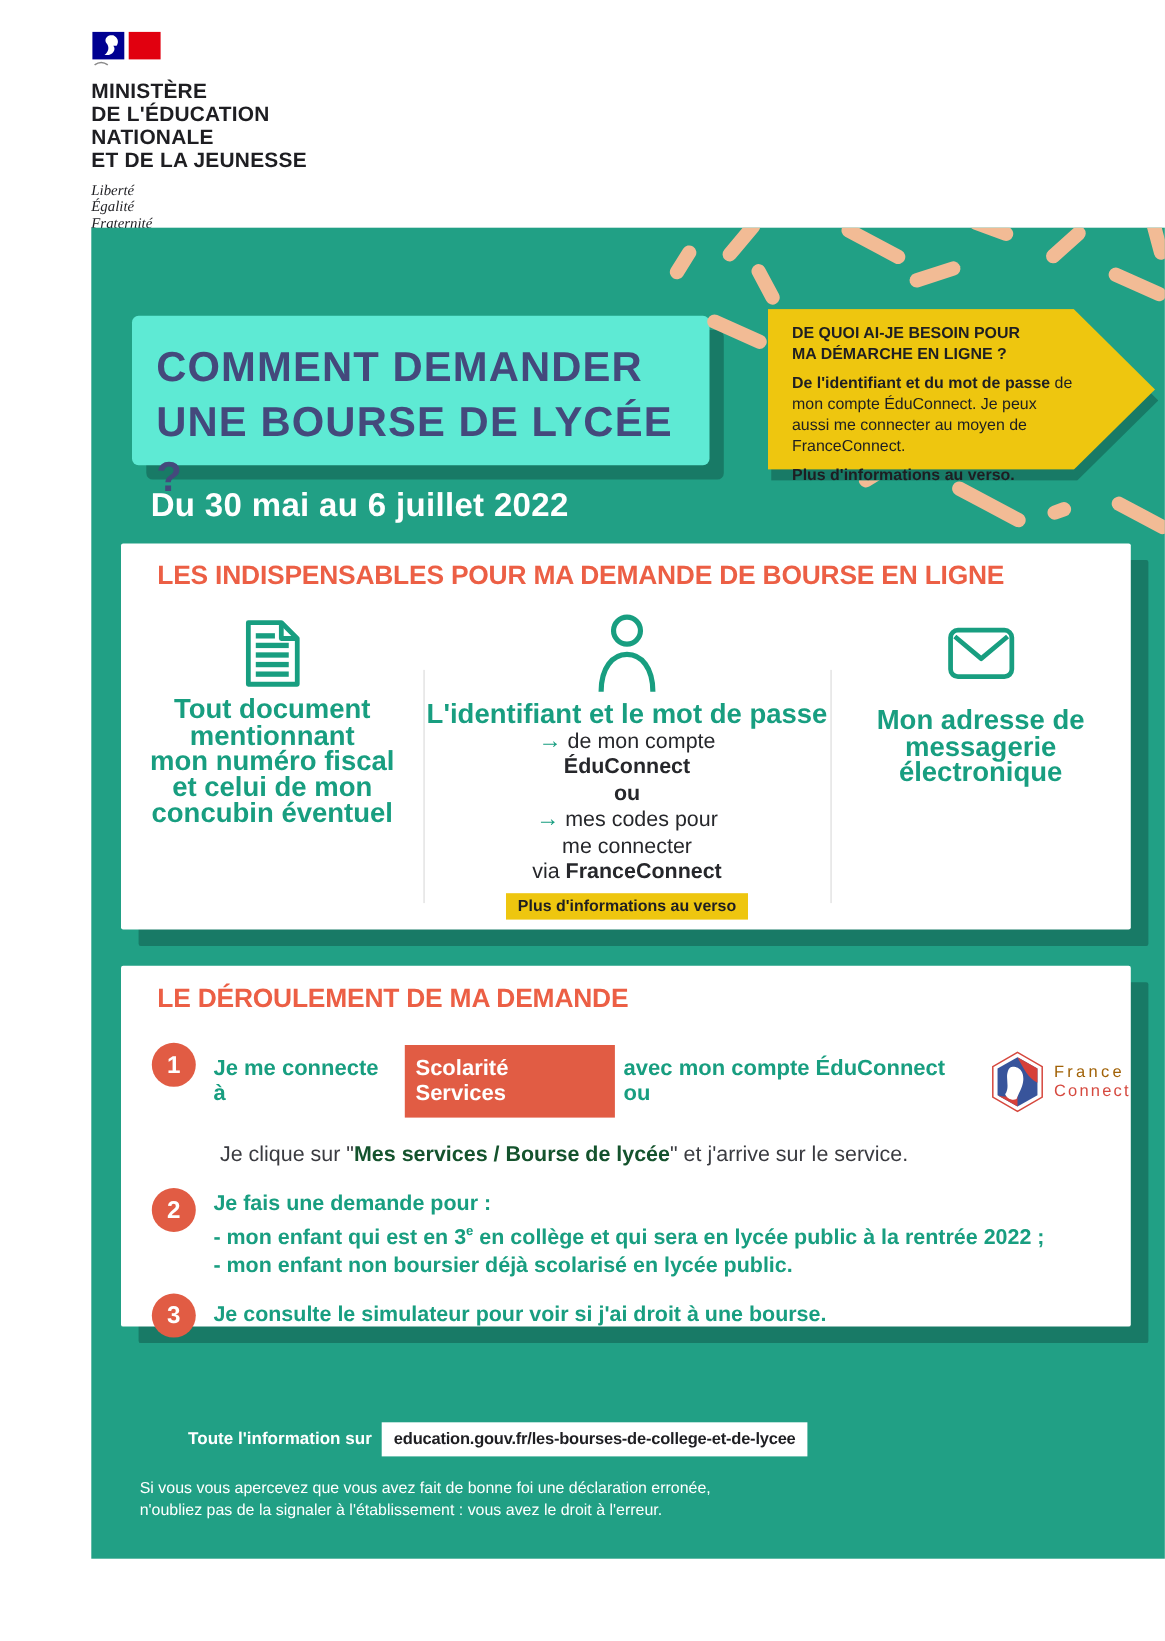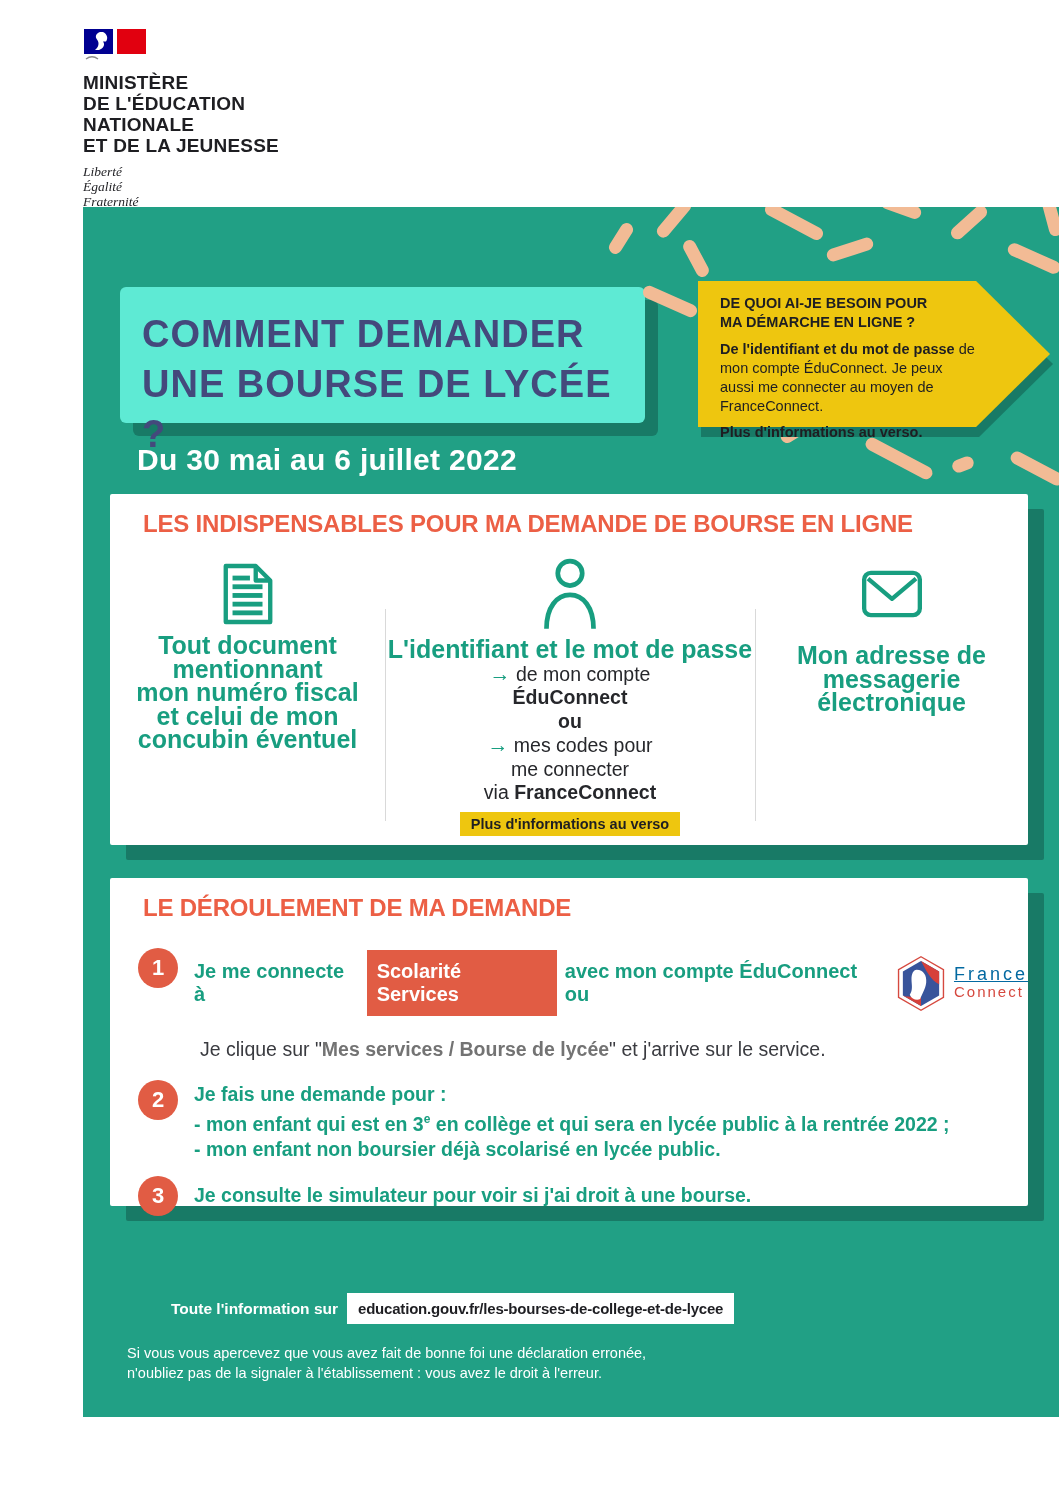--- a/index.html
+++ b/index.html
@@ -50,39 +50,39 @@
   .card h2 { position:absolute; left:33px; top:16px; font-size:24px; font-weight:800; color:#ec5f45; letter-spacing:-.2px; }
 
   
   .divider { position:absolute; top:115px; height:212px; width:1px; background:#d9d9d9; }
   .col { position:absolute; top:58px; display:flex; flex-direction:column; align-items:center; text-align:center; }
   .col-1 { left:0; width:275px; }
   .col-2 { left:275px; width:370px; }
   .col-3 { left:645px; width:273px; }
   .col .icon-wrap { height:84px; display:flex; align-items:center; justify-content:center; }
   .green-text { font-size:25px; font-weight:700; color:#189e80; line-height:23.5px; }
-  .dark { color:#737373; }
+  .dark { color:#14532d; }
   .col2-line { font-size:19.5px; line-height:23.5px; color:#26272b; }
   .arrow { color:#189e80; font-weight:700; font-size:21px; }
   .note-chip { margin-top:7px; background:#eec60f; color:#1e1e22; font-size:14.5px; font-weight:800; padding:4px 11px; }
 
   
   .step-num { position:absolute; left:28px; width:40px; height:40px; border-radius:50%;
     background:#e15c44; color:#fff; font-size:22px; font-weight:800;
     display:flex; align-items:center; justify-content:center; }
   .step-line { position:absolute; left:84px; display:flex; align-items:center; gap:8px;
     font-size:20px; font-weight:700; color:#189e80; }
   .badge { background:#e15c44; color:#ffffff; padding:10px 10px; font-weight:700; }
   .url-line { position:absolute; left:84px; font-size:21px; font-weight:800; color:#26272b; letter-spacing:-.2px; }
   .click-line { position:absolute; left:90px; font-size:19.5px; color:#3a3b40; }
   .step-block { position:absolute; left:84px; font-size:19.5px; font-weight:700; color:#189e80; line-height:25px; }
   sup.e { font-size:12px; vertical-align:super; }
   .fc-logo { display:flex; align-items:center; gap:7px; margin-left:4px; }
   .fc-text { display:flex; flex-direction:column; line-height:17px; }
-  .fc-text .fr { color:#0369a1; font-size:18px; letter-spacing:3px; font-weight:400;text-decoration:underline; }
+  .fc-text .fr { color:#a16207; font-size:15px; letter-spacing:3px; font-weight:400; }
   .fc-text .co { color:#d6493f; font-size:15px; letter-spacing:2px; font-weight:400; }
 
   
   .info-row { position:absolute; left:44px; top:1086px; display:flex; align-items:center; gap:9px; }
   .info-label { color:#ffffff; font-size:15.5px; font-weight:800;margin-left:44px; }
   .info-url { background:#ffffff; color:#1e1e22; font-size:15px; font-weight:800; padding:7px 11px; letter-spacing:-.2px; }
   .disclaimer { position:absolute; left:44px; top:1136px; color:#ffffff; font-size:14.5px; line-height:20px; }
 </style>
 </head>
 <body>

